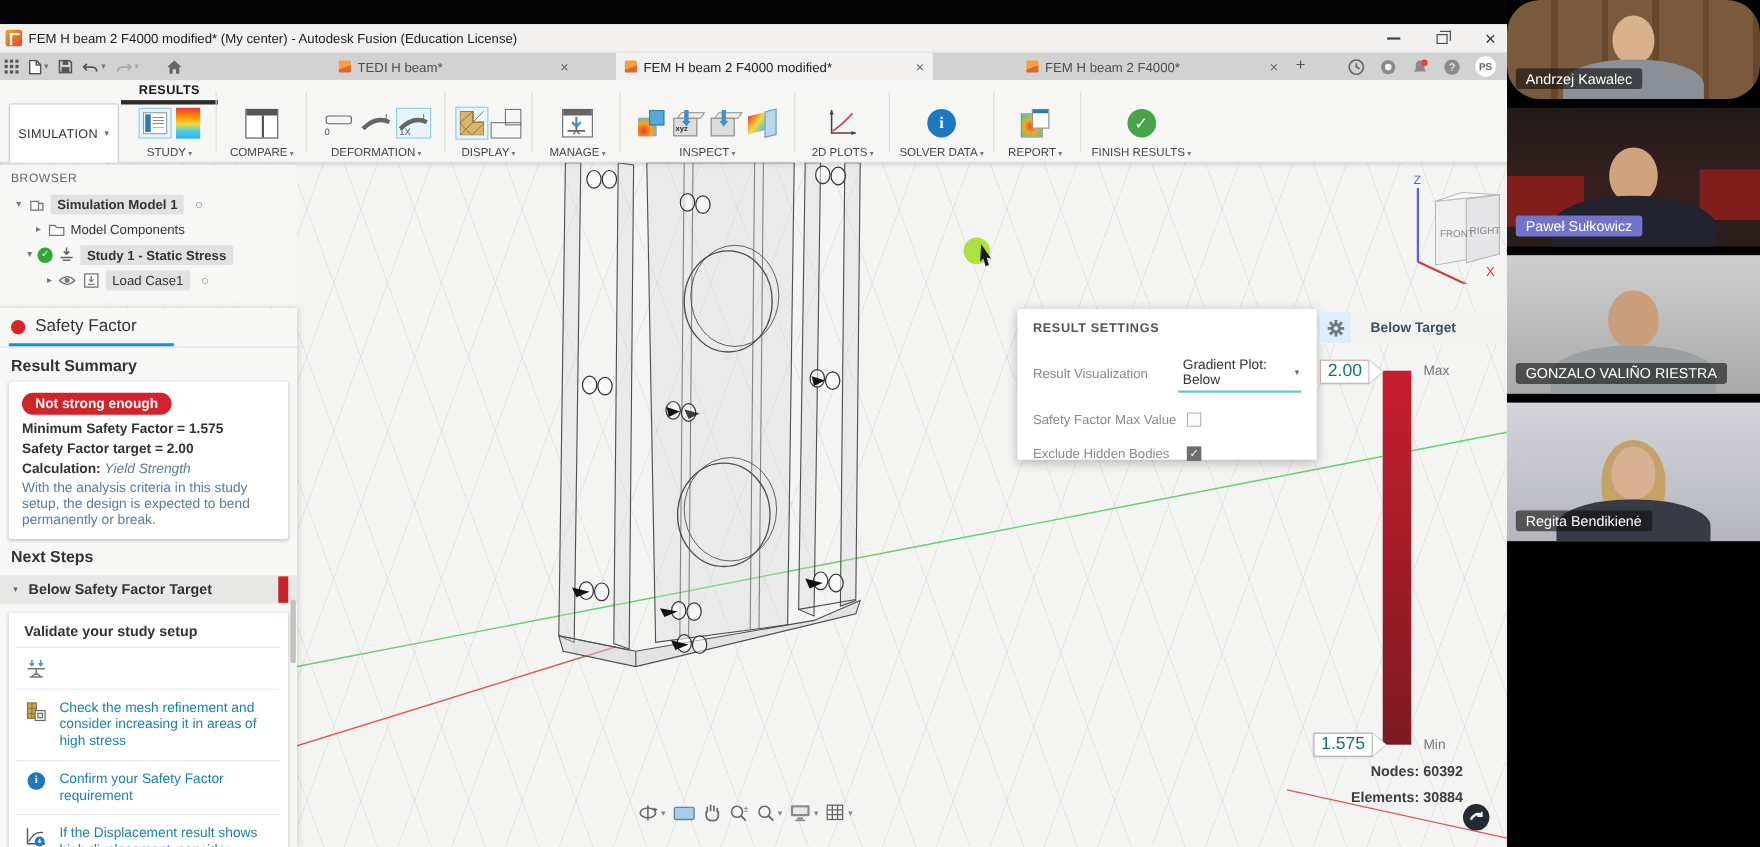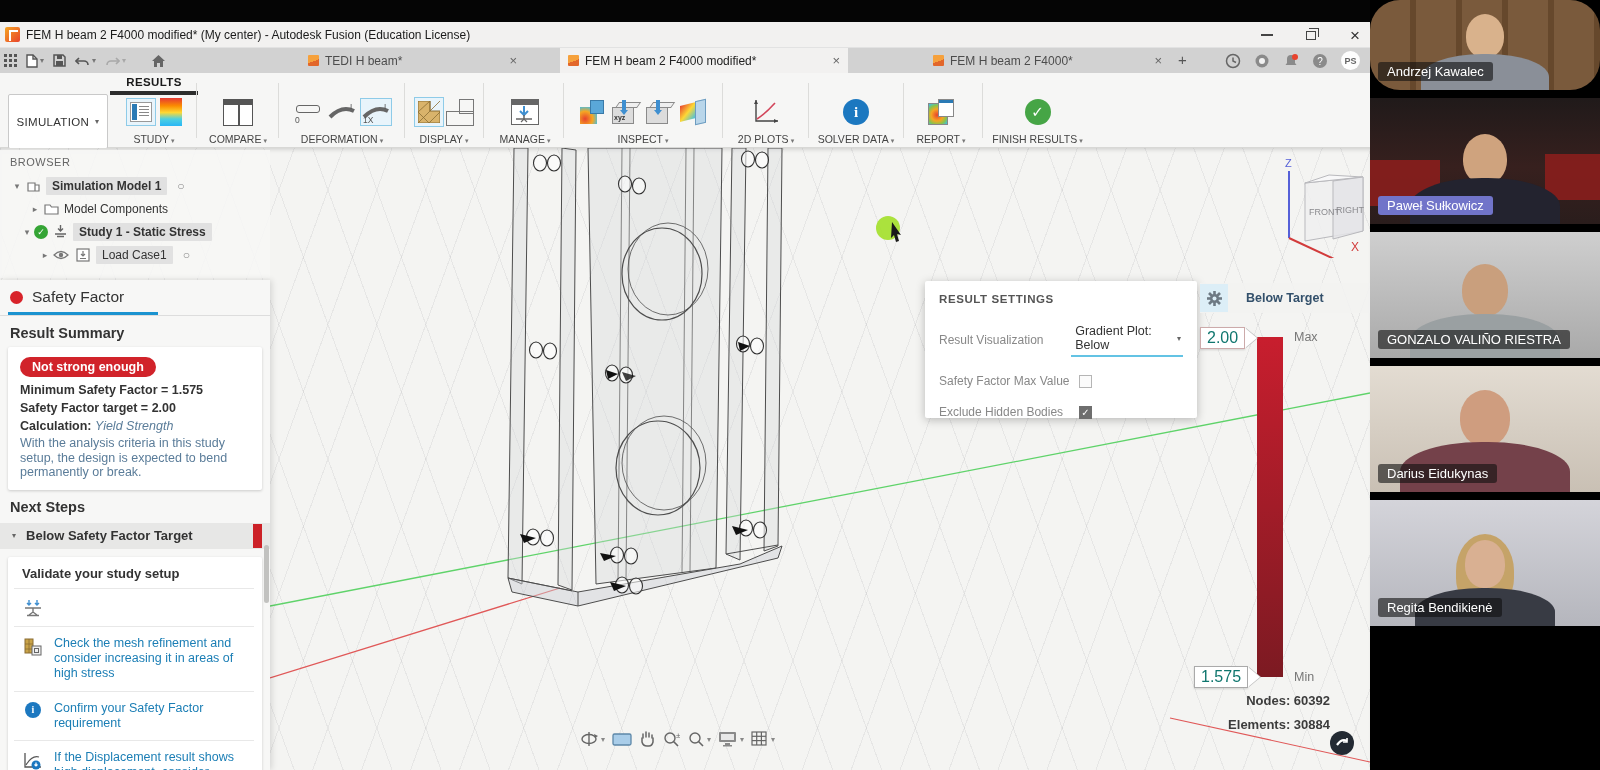--- a/index.html
+++ b/index.html
@@ -851,27 +851,20 @@
         </div>
       <div class="nameplate active">Paweł Sułkowicz</div>
     </div>
     <div class="tile t3">
       <div class="person" style="width:170px;height:104px">
           <div class="head" style="width:46px;height:52px"></div>
           <div class="body" style="width:150px;height:56px"></div>
         </div>
       <div class="nameplate">GONZALO VALIÑO RIESTRA</div>
     </div>
-    <div class="tile t5">
-      <div class="person" style="width:190px;height:112px">
-          <div class="head" style="width:50px;height:56px"></div>
-          <div class="body" style="width:170px;height:62px"></div>
-        </div>
-      <div class="nameplate">Darius Eidukynas</div>
-    </div>
     <div class="tile t6">
       <div class="person" style="width:160px;height:96px">
           <div class="hair"></div>
           <div class="head" style="width:40px;height:48px"></div>
           <div class="body" style="width:140px;height:50px"></div>
         </div>
       <div class="nameplate">Regita Bendikienė</div>
     </div>
   </div>
 </div>

